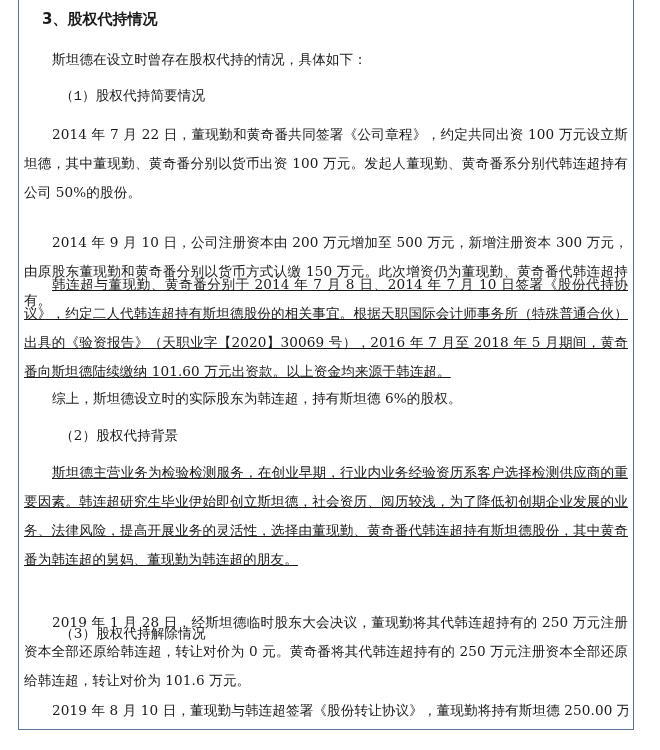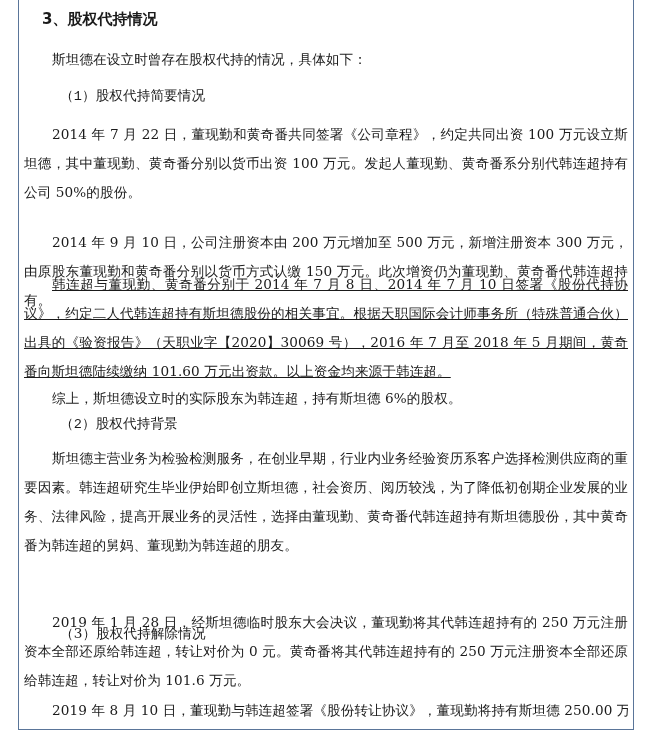--- a/index.html
+++ b/index.html
@@ -65,21 +65,21 @@
 <div class="content">
   <div class="para" style="top:45px;">斯坦德在设立时曾存在股权代持的情况，具体如下：</div>
 
   <div class="sub" style="top:82px;font-family:Liberation Mono, monospace;">（1）股权代持简要情况</div>
 
   <div class="para" style="top:120px;">2014 年 7 月 22 日，董现勤和黄奇番共同签署《公司章程》，约定共同出资 100 万元设立斯坦德，其中董现勤、黄奇番分别以货币出资 100 万元。发起人董现勤、黄奇番系分别代韩连超持有公司 50%的股份。</div>
   <div class="para" style="top:193px;margin-top:35px;">2014 年 9 月 10 日，公司注册资本由 200 万元增加至 500 万元，新增注册资本 300 万元，由原股东董现勤和黄奇番分别以货币方式认缴 150 万元。此次增资仍为董现勤、黄奇番代韩连超持有。</div>
   <div class="para" style="top:270px;text-decoration:underline;">韩连超与董现勤、黄奇番分别于 2014 年 7 月 8 日、2014 年 7 月 10 日签署《股份代持协议》，约定二人代韩连超持有斯坦德股份的相关事宜。根据天职国际会计师事务所（特殊普通合伙）出具的《验资报告》（天职业字【2020】30069 号），2016 年 7 月至 2018 年 5 月期间，黄奇番向斯坦德陆续缴纳 101.60 万元出资款。以上资金均来源于韩连超。</div>
   <div class="para" style="top:384px;">综上，斯坦德设立时的实际股东为韩连超，持有斯坦德 6%的股权。</div>
 
-  <div class="sub" style="top:410px;font-family:Liberation Mono, monospace;">（2）股权代持背景</div>
+  <div class="sub" style="top:421px;">（2）股权代持背景</div>
 
-  <div class="para" style="top:444px;">斯坦德主营业务为检验检测服务，在创业早期，行业内业务经验资历系客户选择检测供应商的重要因素。韩连超研究生毕业伊始即创立斯坦德，社会资历、阅历较浅，为了降低初创期企业发展的业务、法律风险，提高开展业务的灵活性，选择由董现勤、黄奇番代韩连超持有斯坦德股份，其中黄奇番为韩连超的舅妈、董现勤为韩连超的朋友。</div>
+  <div class="para" style="top:458px;text-decoration:underline;">斯坦德主营业务为检验检测服务，在创业早期，行业内业务经验资历系客户选择检测供应商的重要因素。韩连超研究生毕业伊始即创立斯坦德，社会资历、阅历较浅，为了降低初创期企业发展的业务、法律风险，提高开展业务的灵活性，选择由董现勤、黄奇番代韩连超持有斯坦德股份，其中黄奇番为韩连超的舅妈、董现勤为韩连超的朋友。</div>
 
   <div class="sub" style="top:572px;margin-top:47px;">（3）股权代持解除情况</div>
 
   <div class="para" style="top:608px;">2019 年 1 月 28 日，经斯坦德临时股东大会决议，董现勤将其代韩连超持有的 250 万元注册资本全部还原给韩连超，转让对价为 0 元。黄奇番将其代韩连超持有的 250 万元注册资本全部还原给韩连超，转让对价为 101.6 万元。</div>
   <div class="para" style="top:696px; white-space:nowrap; overflow:hidden;">2019 年 8 月 10 日，董现勤与韩连超签署《股份转让协议》，董现勤将持有斯坦德 250.00 万股</div>
 </div>
 
 </body></html>

